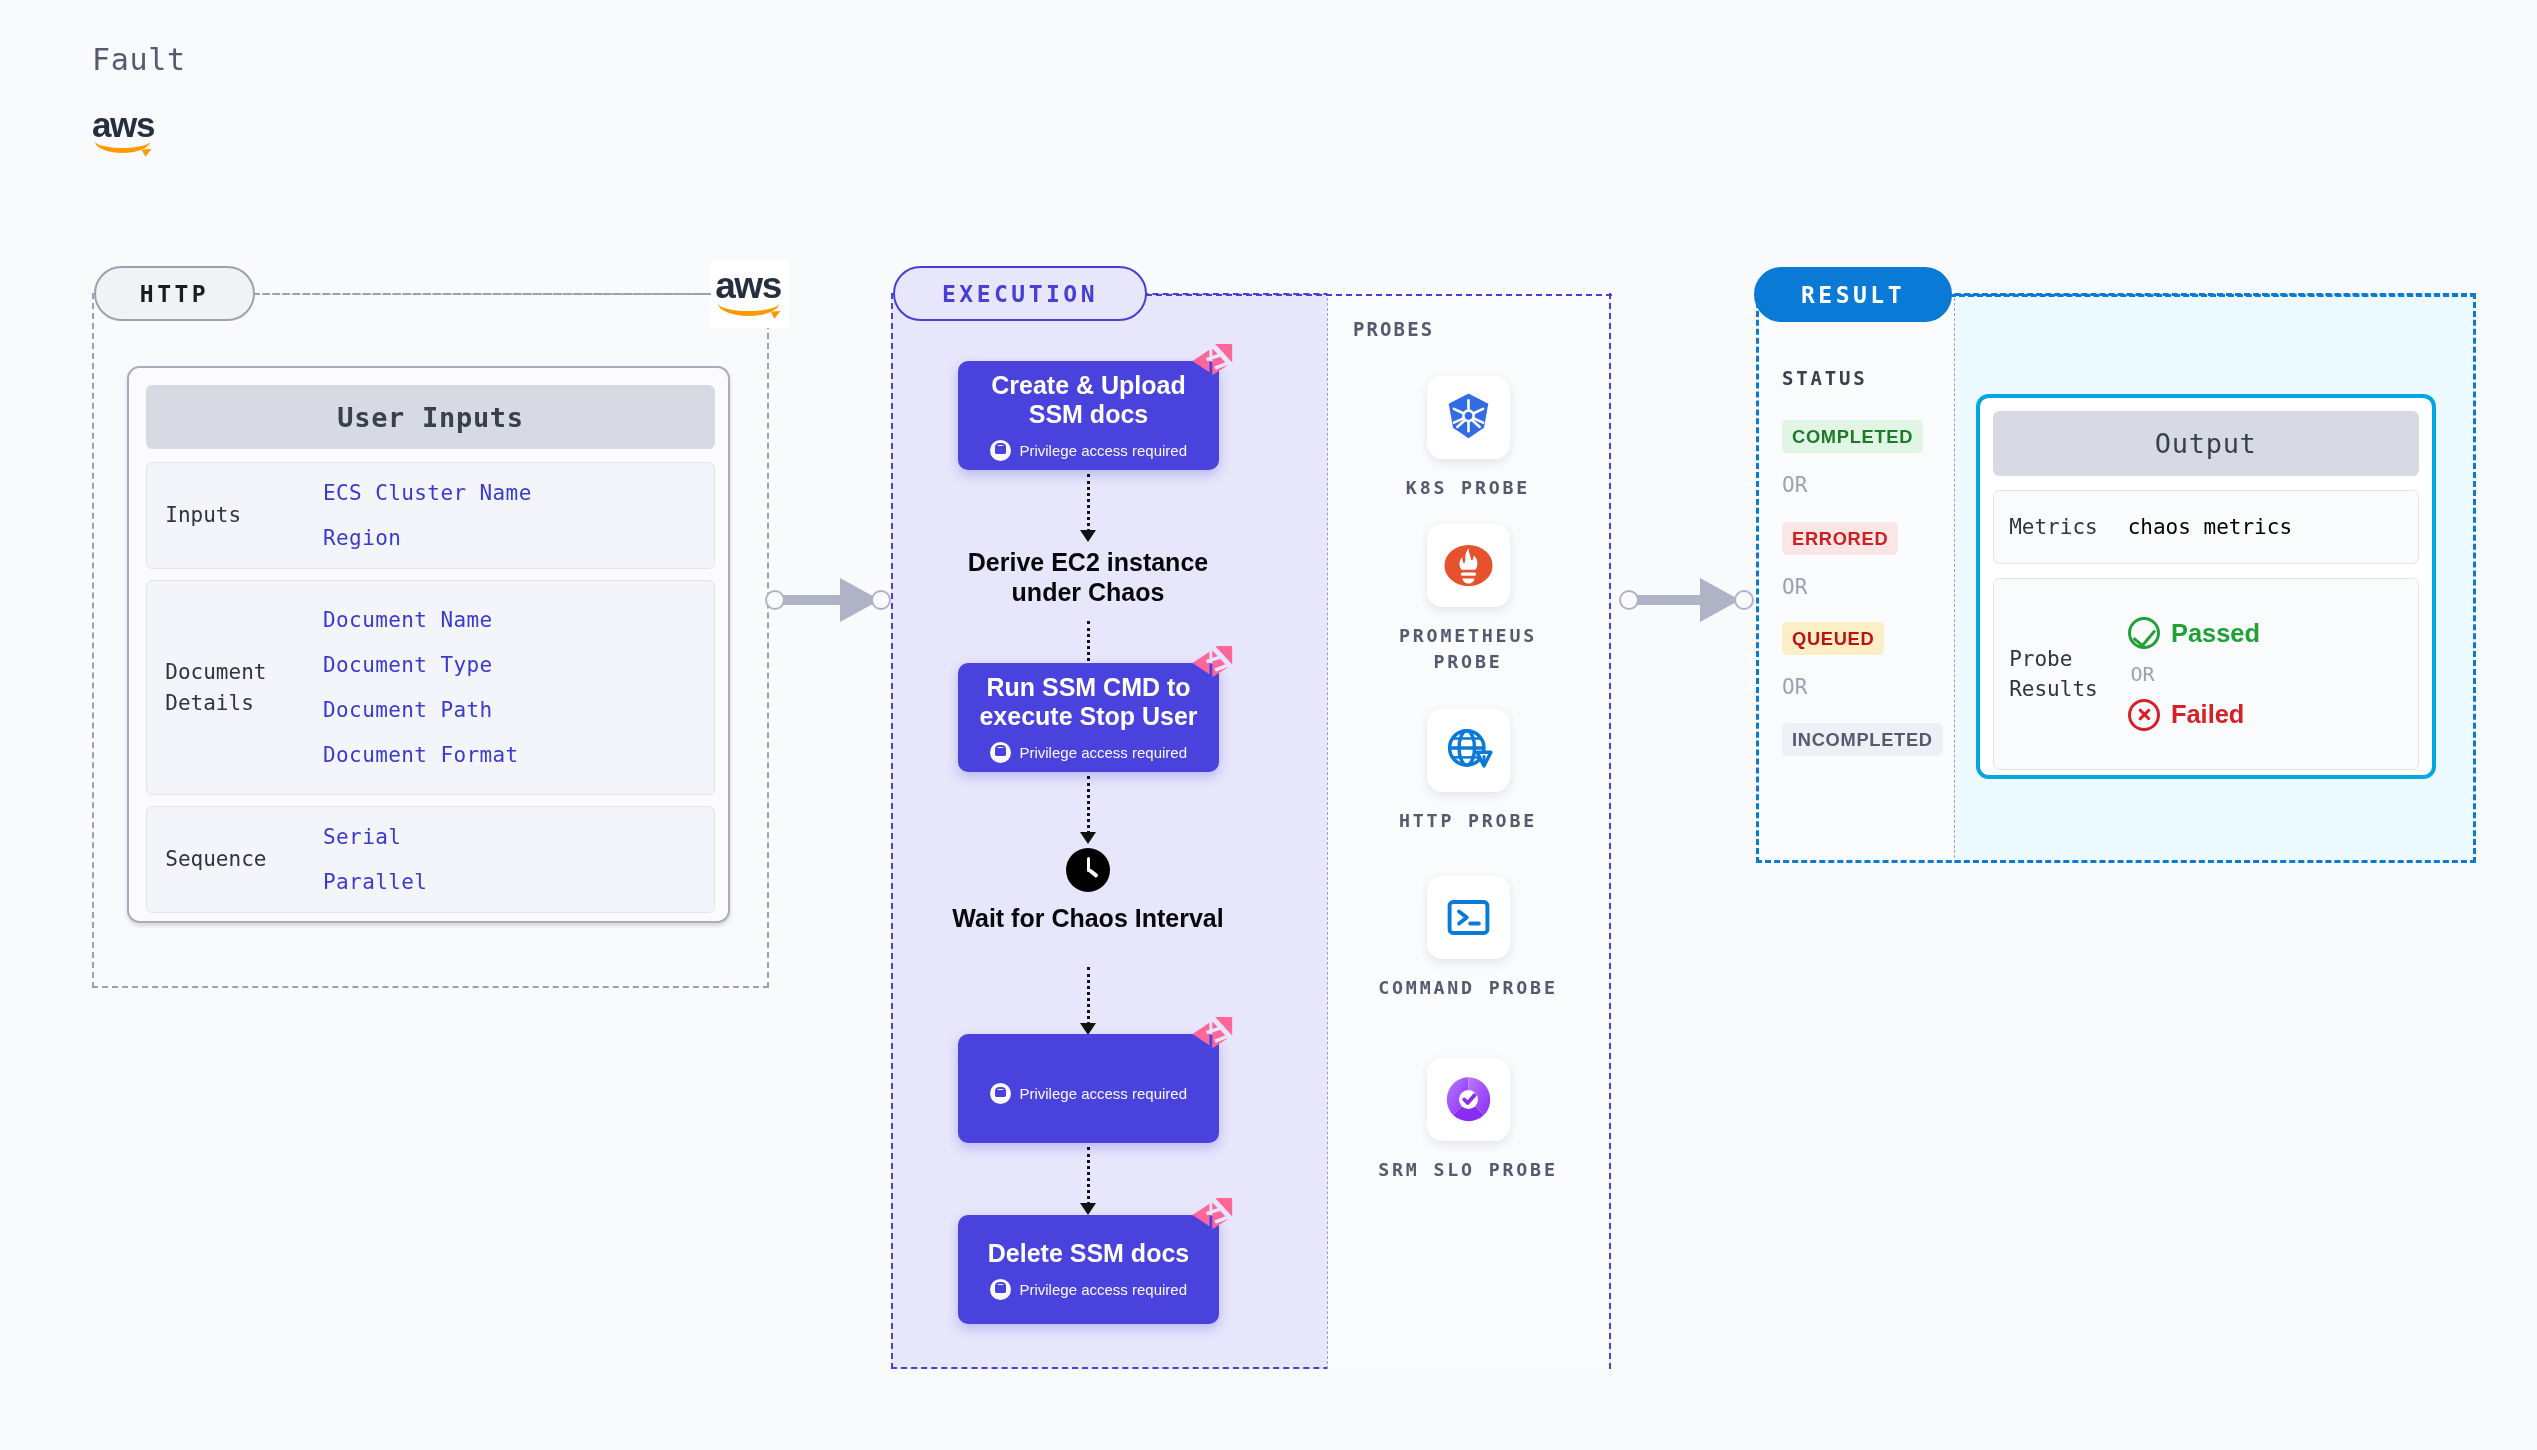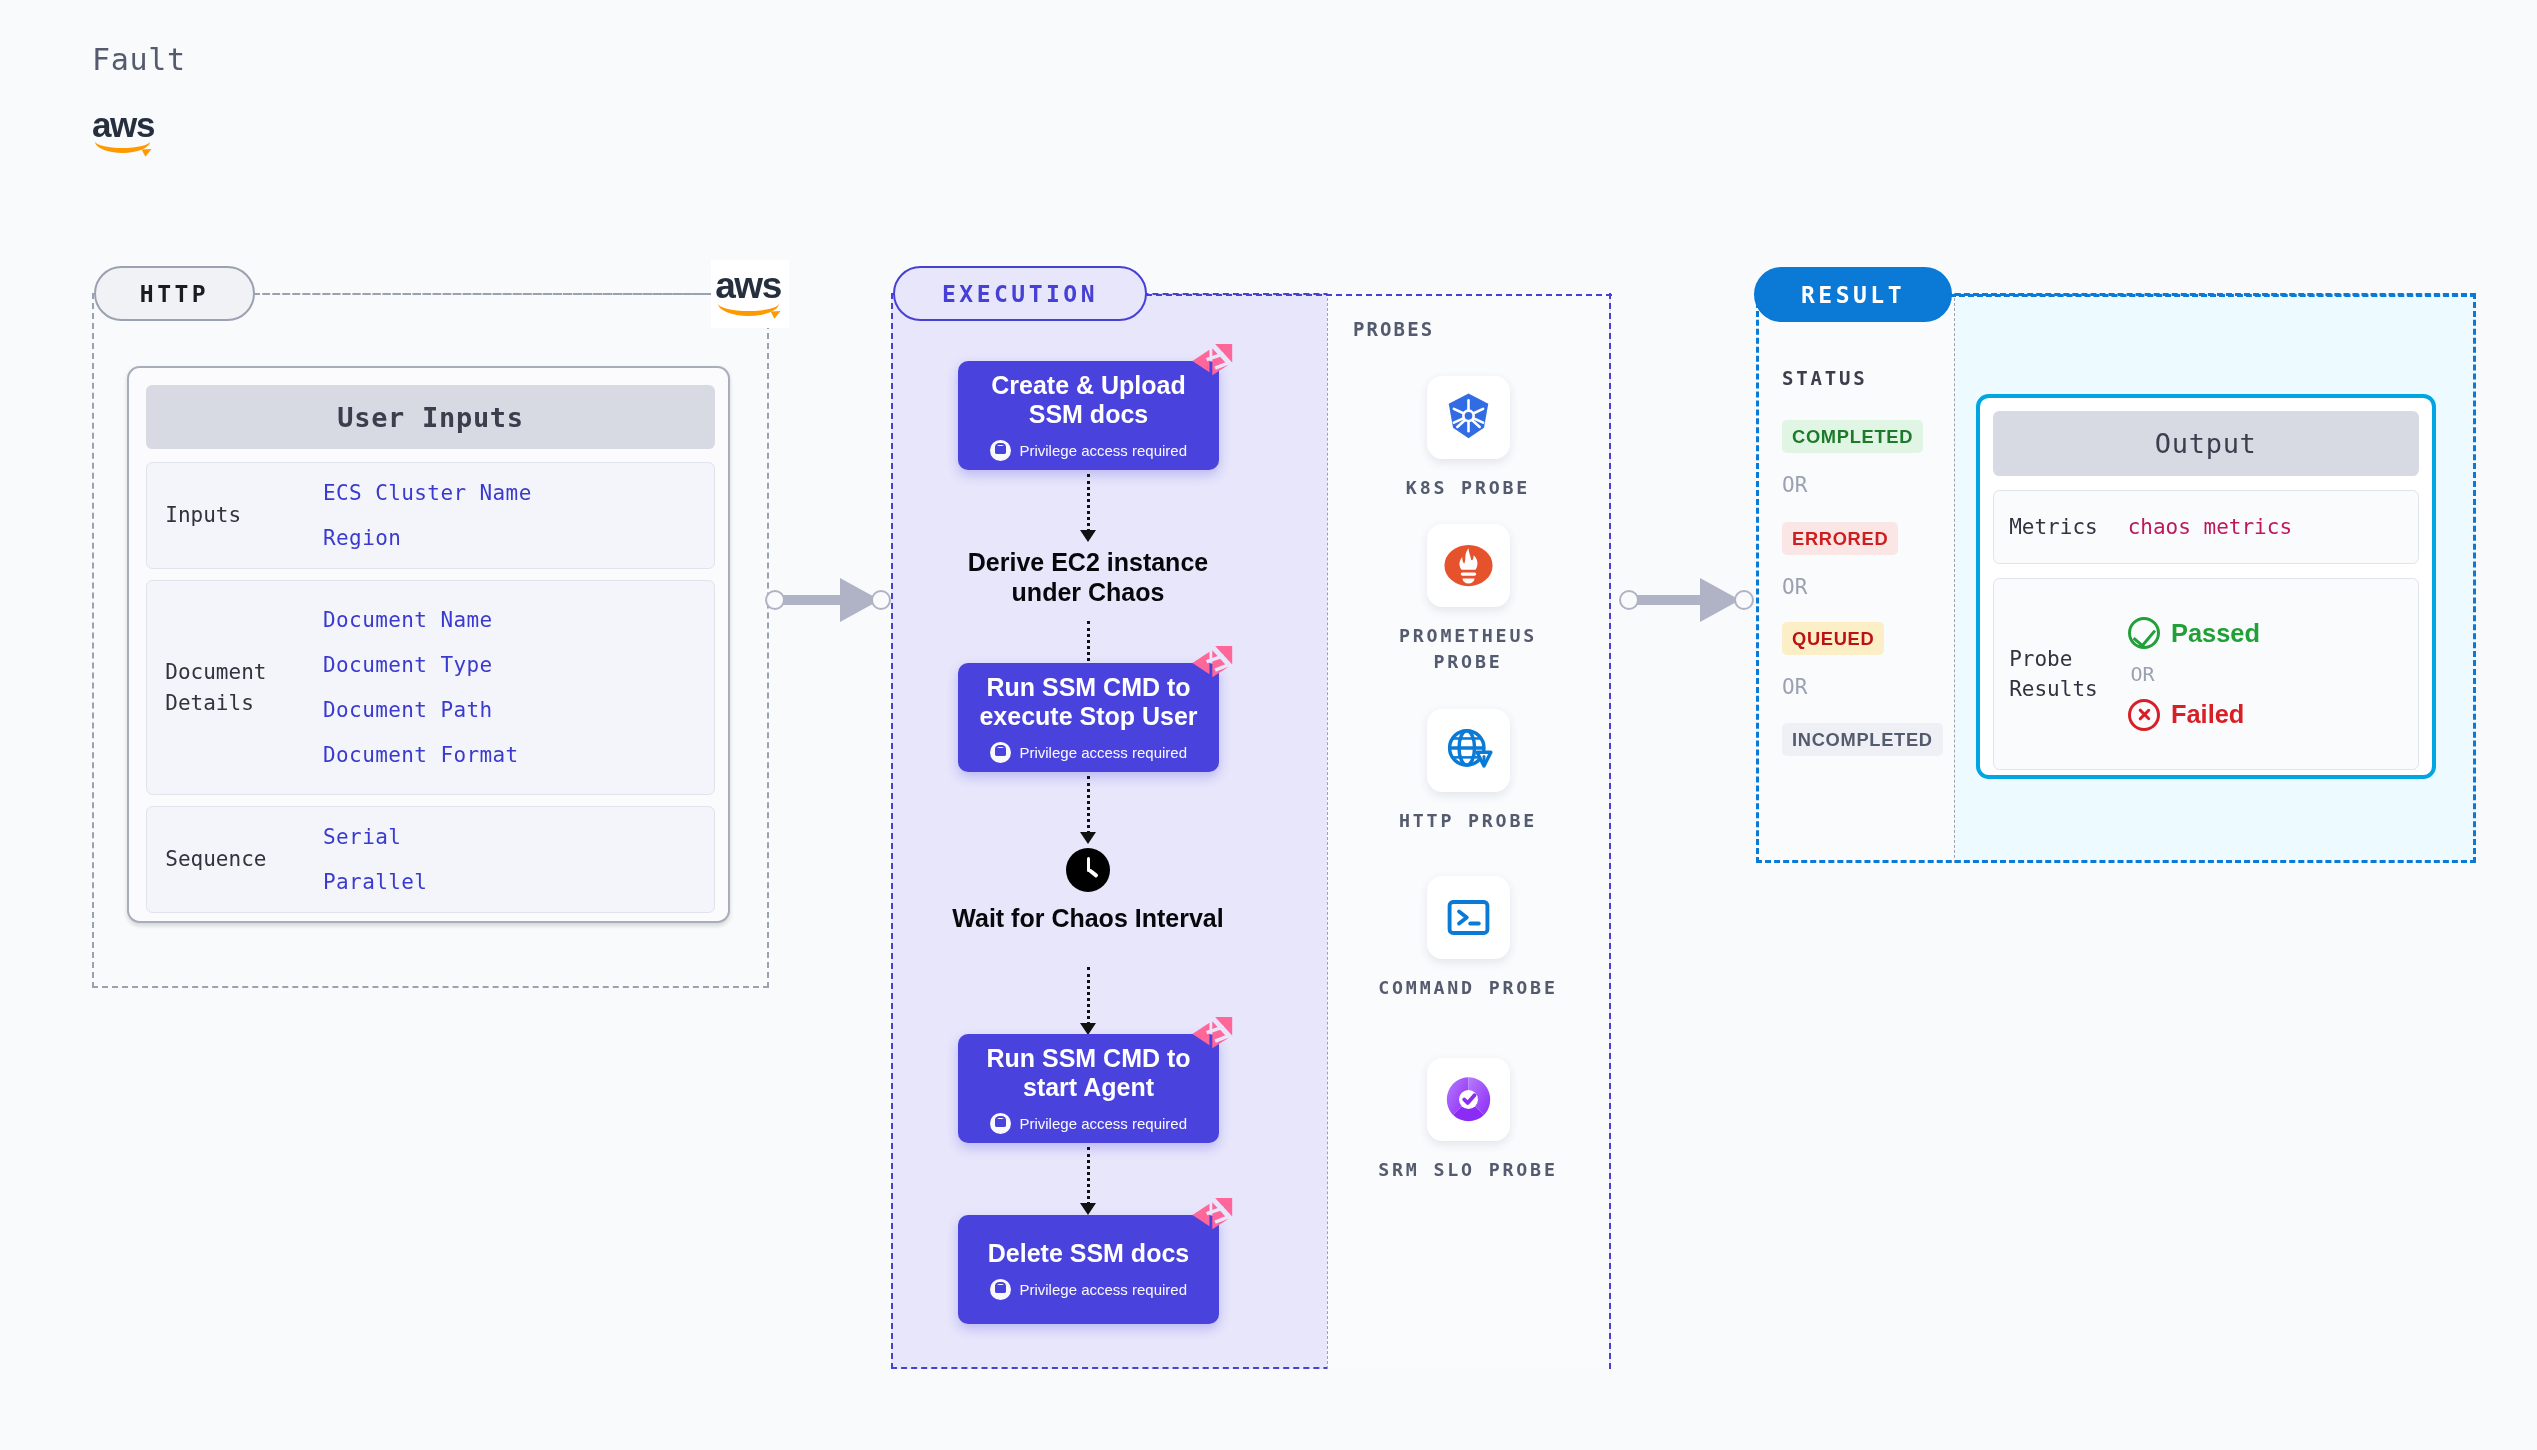--- a/index.html
+++ b/index.html
@@ -191,21 +191,21 @@
   }
   .out-label{
     width:134px;padding-left:15.5px;box-sizing:border-box;
     font-family:"DejaVu Sans Mono","Liberation Mono",monospace;
     font-size:21px;color:#30343f;line-height:1.45;white-space:pre-line;
   }
   #out-metrics{top:92px;height:74px;}
   #out-probes{top:180px;height:192px;}
   .out-val-mono{
     font-family:"DejaVu Sans Mono","Liberation Mono",monospace;
-    font-size:21px;color:#be185d;
+    font-size:21px;color:#000000;
   }
   .pf-row{display:flex;align-items:center;gap:11.3px;}
   .pf-text{font-size:25.4px;font-weight:bold;text-align:right;}
   .ring{width:32px;height:32px;border-radius:50%;box-sizing:border-box;position:relative;flex:none;}
   .ring.green{border:3.5px solid #21a038;}
   .ring.green:after{
     content:"";position:absolute;left:7.8px;top:4.2px;width:10px;height:17.6px;
     border-right:3.5px solid #21a038;border-bottom:3.5px solid #21a038;transform:rotate(40deg);
   }
   .ring.red{border:3.5px solid #d81f26;}
@@ -367,21 +367,20 @@
 </div>
 
 <div class="flow-card" style="left:958px;top:1034px;height:109px;">
   <svg class="harness-mark" viewBox="0 0 62 56">
     <path d="M34 4 L58 4 L58 30 Z" fill="#ff6699"></path>
     <path d="M30 10 L52 34 L30 48 Z" fill="#ff6699"></path>
     <path d="M2 28 L26 12 L26 44 Z" fill="#ff6699"></path>
     <path d="M22 26 L46 18" stroke="#e7e6fb" stroke-width="5" fill="none"></path>
     <path d="M34 38 L52 31" stroke="#e7e6fb" stroke-width="5" fill="none"></path>
   </svg>
-  <div class="flow-card-title">Run SSM CMD to start Agent</div>
   <div class="flow-card-sub">
     <span class="lock-badge">
         <span class="shackle"></span>
         <span class="body"></span>
       </span>
     <span>Privilege access required</span>
   </div>
 </div>
 
 <div class="dotted-arrow" style="left:1087px;top:1147px;height:65px;">

